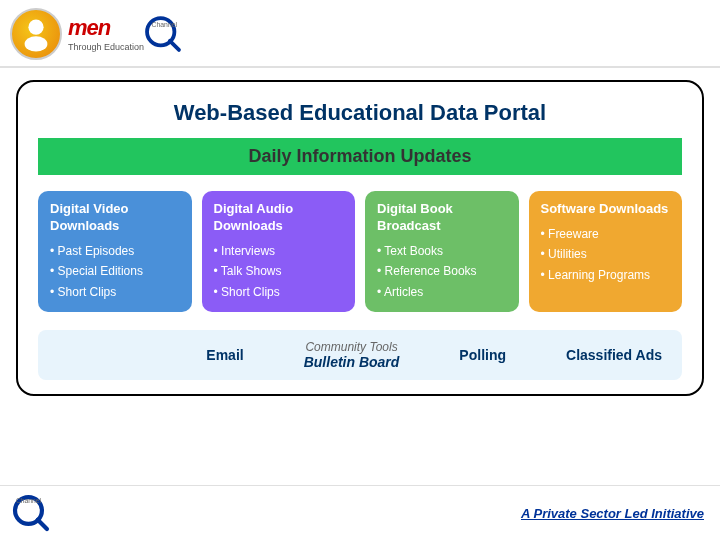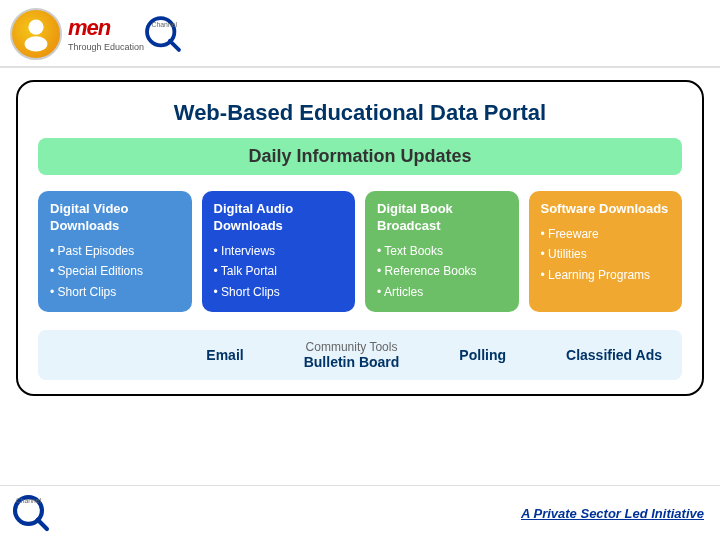--- a/index.html
+++ b/index.html
@@ -99,22 +99,22 @@
 
     .page-title {
       font-size: 22px;
       font-weight: bold;
       color: #003366;
       text-align: center;
       margin-bottom: 12px;
     }
 
     .daily-info-bar {
-      background: #86efac;
-      border-radius: 8px;
+      background: #22c55e;
+      border-radius: 0;
       text-align: center;
       padding: 8px 0;
       font-size: 18px;
       font-weight: bold;
       color: #333;
       margin-bottom: 16px;
     }
 
     .cards-row {
       display: flex;
@@ -128,21 +128,21 @@
       padding: 10px 12px;
       font-size: 13px;
     }
 
     .card-blue {
       background: #4a90d9;
       color: #fff;
     }
 
     .card-teal {
-      background: #1d4ed8;
+      background: #8b5cf6;
       color: #fff;
     }
 
     .card-green {
       background: #6dbf67;
       color: #fff;
     }
 
     .card-orange {
       background: #f0a830;
@@ -255,21 +255,21 @@
         <li>Past Episodes</li>
         <li>Special Editions</li>
         <li>Short Clips</li>
       </ul>
     </div>
 
     <div class="card card-teal">
       <div class="card-title">Digital Audio Downloads</div>
       <ul class="card-list">
         <li>Interviews</li>
-        <li>Talk Portal</li>
+        <li>Talk Shows</li>
         <li>Short Clips</li>
       </ul>
     </div>
 
     <div class="card card-green">
       <div class="card-title">Digital Book Broadcast</div>
       <ul class="card-list">
         <li>Text Books</li>
         <li>Reference Books</li>
         <li>Articles</li>
@@ -281,21 +281,21 @@
       <ul class="card-list">
         <li>Freeware</li>
         <li>Utilities</li>
         <li>Learning Programs</li>
       </ul>
     </div>
   </div>
 
   <div class="community-row">
     <div class="community-item">Email</div>
-    <div style="text-align:center;">
+    <div style="text-align:center;font-style:italic;">
       <div style="font-size:12px;color:#666;">Community Tools</div>
       <div class="community-item">Bulletin Board</div>
     </div>
     <div class="community-item">Polling</div>
     <div class="community-item">Classified Ads</div>
   </div>
 </div>
 
 <div class="footer">
   <div class="footer-q">

